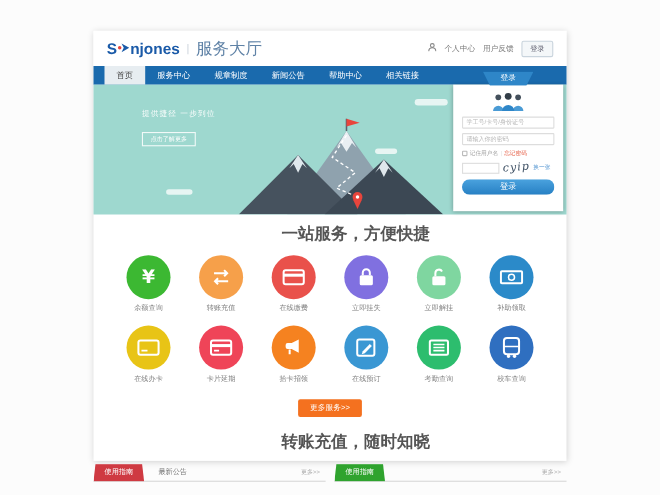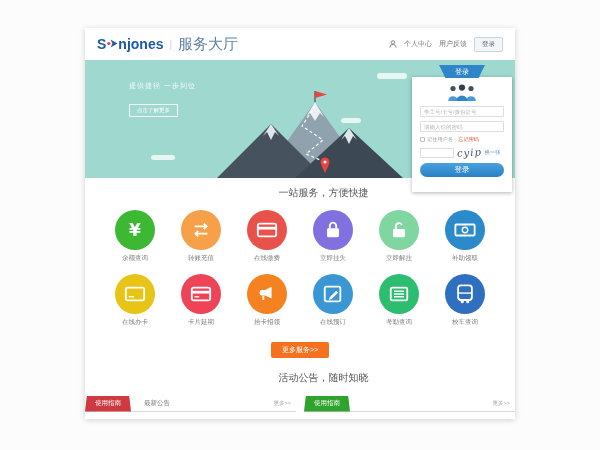--- a/index.html
+++ b/index.html
@@ -45,21 +45,21 @@
   .forgot { color:#e4573d; cursor:pointer; }
   .rem-div { color:#ddd; }
   .captcha-row { display:flex; align-items:center; gap:3px; margin-bottom:5px; }
   .captcha-input { width:34px; height:10px; border:1px solid #ddd; font-size:5.5px; padding:0 2px; }
   .captcha-word { font-family:"DejaVu Serif", serif; font-style:italic; font-size:10px; color:#3d4f63; transform:rotate(-4deg); letter-spacing:1px; cursor:pointer; }
   .change-link { font-size:5.2px; color:#4a90cf; cursor:pointer; }
   .login-submit { display:block; width:100%; height:14px; border:none; border-radius:7px; color:#fff; font-size:7.5px; text-align:center; line-height:14px; cursor:pointer; background-image:linear-gradient(#4aa2de,#2780c4); font-family:inherit; }
 
   
   .services { text-align:center; padding-top:8px; }
-  .sec-title { font-size:10px; color:#555; font-weight:normal;padding-left:47px; }
+  .sec-title { font-size:15px; color:#555; font-weight:bold;padding-left:47px; }
   .services .sec-title { margin-bottom:10px; }
   .svc-row { display:flex; justify-content:space-between; padding:0 27px; margin-bottom:11px; }
   .svc { width:46px; cursor:pointer; }
   .circle { width:40px; height:40px; border-radius:50%; margin:0 auto; display:flex; align-items:center; justify-content:center; }
   .yuan { font-size:17px; font-weight:bold; color:#fff; font-family:"DejaVu Sans", sans-serif; }
   .svc-label { font-size:6.5px; color:#808080; margin-top:4px; white-space:nowrap; }
   .more-btn { display:inline-block; font-size:7px; color:#fff; padding:3px 11px; border-radius:2px; margin-top:2px; cursor:pointer; border:none; font-family:inherit; }
 
   
   .announce { padding-top:13px; text-align:center; }
@@ -92,20 +92,28 @@
         <span><svg width="8" height="8" viewBox="0 0 8 8">
               <circle cx="4" cy="2.4" r="1.7" fill="none" stroke="#888" stroke-width="1"></circle>
               <path d="M0.8 7.6 a3.2 3.2 0 0 1 6.4 0" fill="none" stroke="#888" stroke-width="1"></path>
             </svg></span>
         <span class="top-link">个人中心</span>
         <span class="top-link">用户反馈</span>
         <button class="login-btn-small">登录</button>
       </div>
     </header>
 
+    <nav class="nav" style="background-color: rgb(26, 106, 173);">
+      <div class="nav-item active">首页</div>
+      <div class="nav-item">服务中心</div>
+      <div class="nav-item">规章制度</div>
+      <div class="nav-item">新闻公告</div>
+      <div class="nav-item">帮助中心</div>
+      <div class="nav-item">相关链接</div>
+    </nav>
 
     <section class="hero" style="background-color: rgb(158, 216, 207);">
       <div class="hero-text">
         <div class="hero-sub">提供捷径 一步到位</div>
         <span class="hero-cta">点击了解更多</span>
       </div>
       <div class="cloud c1"></div>
       <div class="cloud c2"></div>
       <div class="cloud c3"></div>
       <svg class="mountains" width="205" height="92" viewBox="0 0 205 92">
@@ -261,21 +269,21 @@
                 <circle cx="15" cy="20.5" r="1.7" fill="#fff"></circle>
               </svg>
           </div>
           <div class="svc-label">校车查询</div>
         </div>
       </div>
       <button class="more-btn" style="background-color: rgb(244, 113, 31);">更多服务&gt;&gt;</button>
     </section>
 
     <section class="announce">
-      <div class="sec-title">活动公告，随时知晓</div>
+      <div class="sec-title">转账充值，随时知晓</div>
       <div class="panels">
         <div class="panel">
           <div class="panel-header">
             <div class="ribbon" style="background-color: rgb(207, 58, 66);">使用指南</div>
             <span class="panel-tab">最新公告</span>
             <span class="panel-more">更多&gt;&gt;</span>
           </div>
         </div>
         <div class="panel">
           <div class="panel-header">

